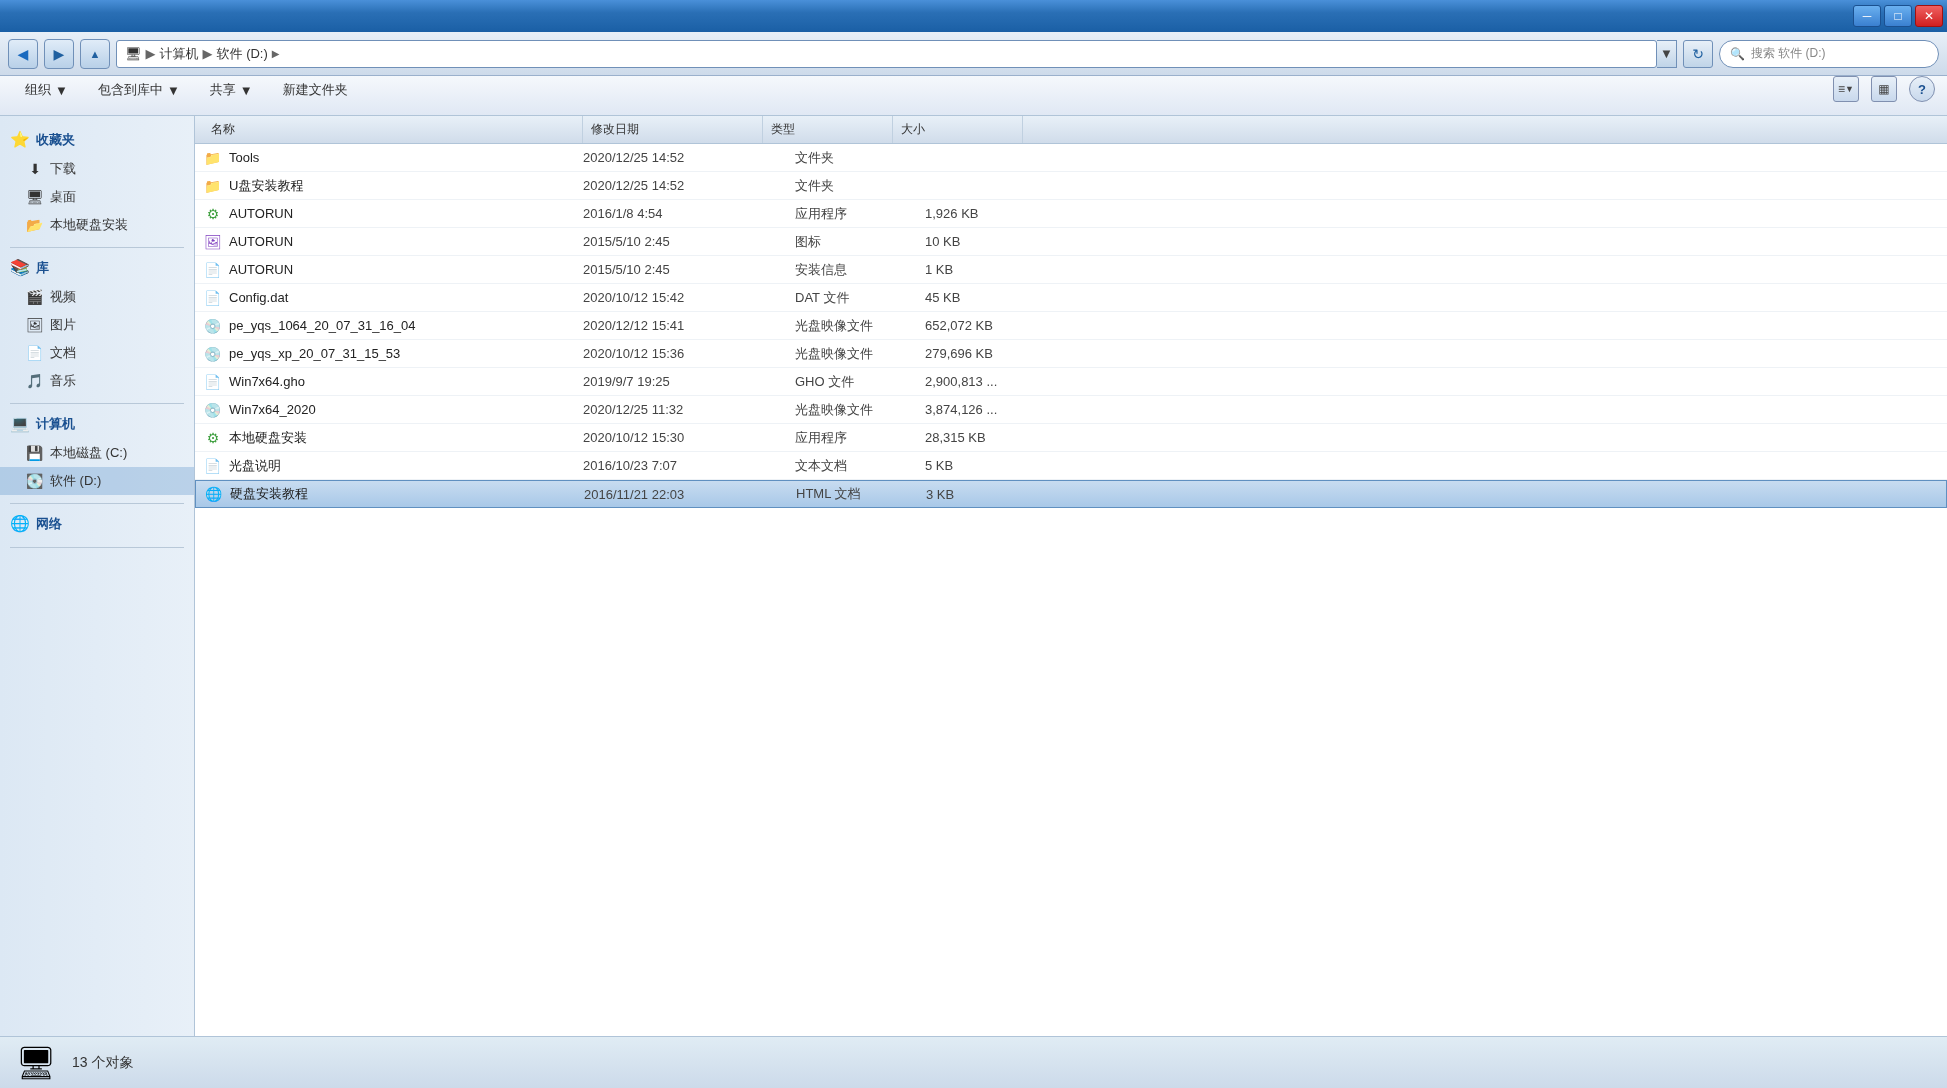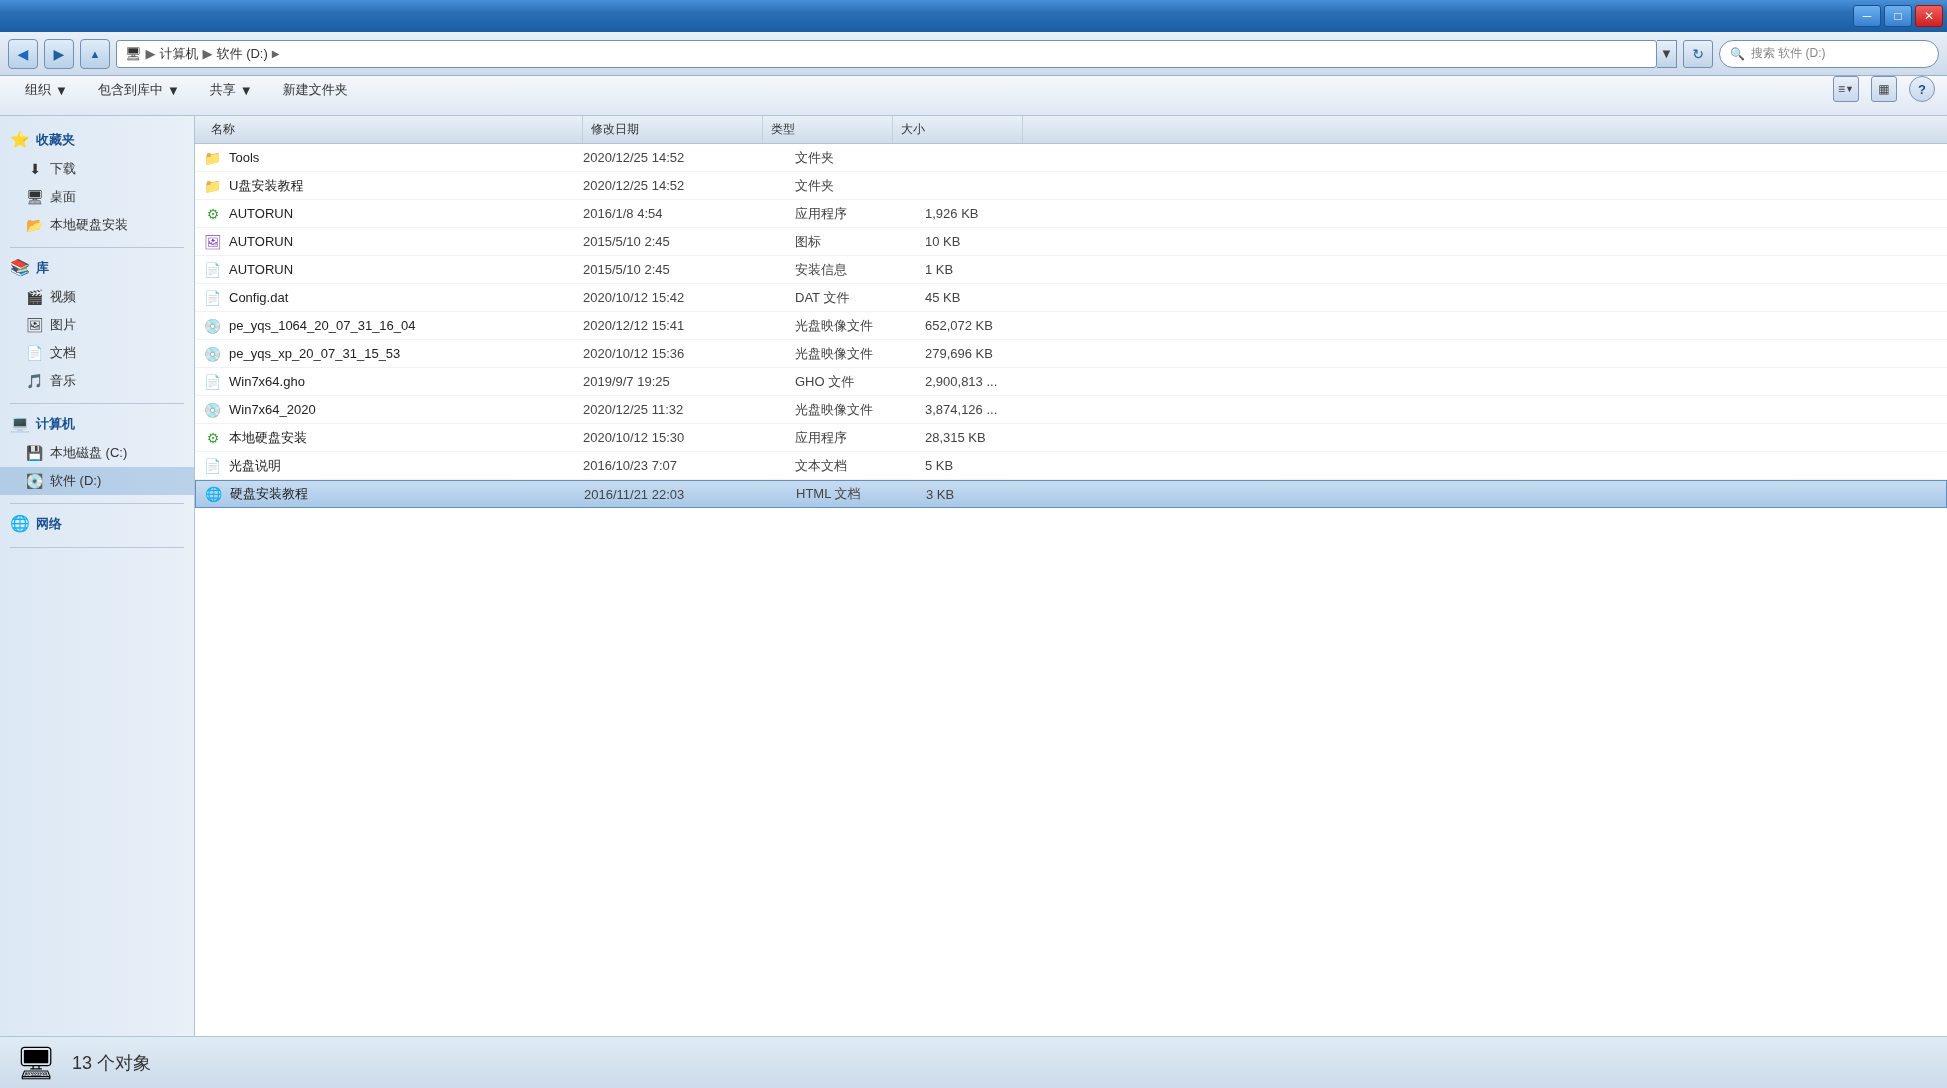--- a/index.html
+++ b/index.html
@@ -322,21 +322,21 @@
     }
     .status-icon {
       width: 40px;
       height: 40px;
       display: flex;
       align-items: center;
       justify-content: center;
       font-size: 28px;
     }
     .status-text {
-      font-size: 18px;
+      font-size: 14px;
       color: #333;
     }
 
     
     ::-webkit-scrollbar { width: 10px; }
     ::-webkit-scrollbar-track { background: #e8f0f8; }
     ::-webkit-scrollbar-thumb { background: #98b8d8; border-radius: 3px; }
   </style>
 </head>
 <body>

